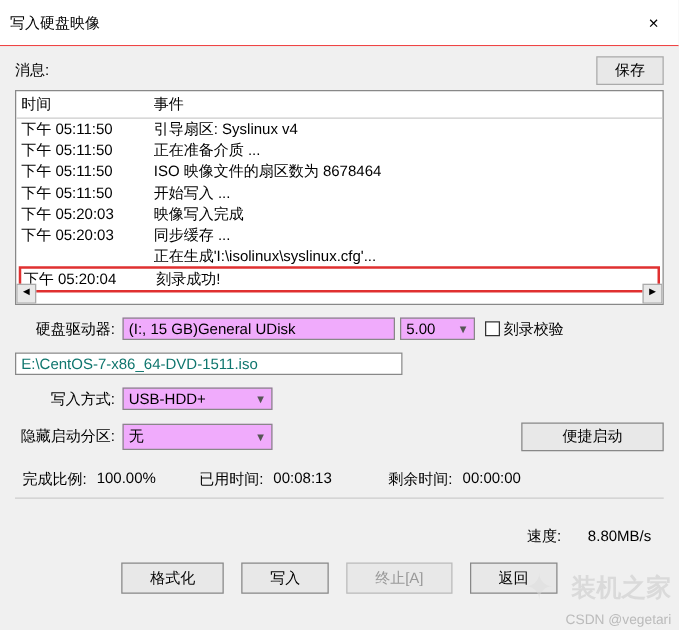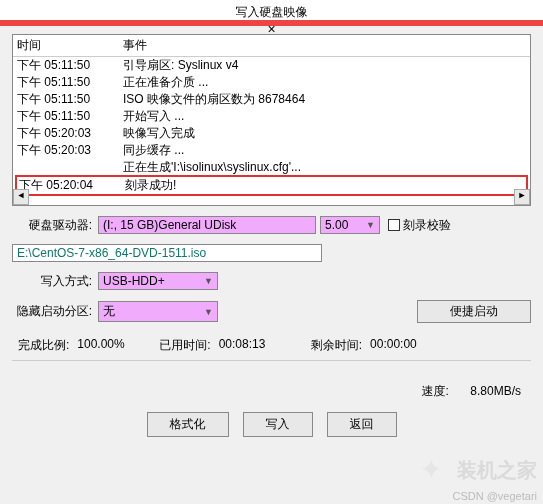--- a/index.html
+++ b/index.html
@@ -1,17 +1,17 @@
 <!DOCTYPE html>
 <html><head>
 <meta charset="utf-8">
 <style>
 * { box-sizing: border-box; margin: 0; padding: 0; }
 body { font-family: "Microsoft YaHei", SimSun, sans-serif; font-size: 12px; background: #f0f0f0; width: 543px; height: 504px; overflow: hidden; position: relative; }
-.titlebar { display: flex; justify-content: space-between; align-items: center; background: #fff; border-bottom: 6px solid #ef4444; padding: 4px 8px; height: 26px; flex-direction: column; }
+.titlebar { display: flex; justify-content: space-between; align-items: center; background: #fff; border-bottom: 1px solid #ef4444; padding: 4px 8px; height: 37px; }
 .titlebar .close { font-size: 14px; padding: 0 8px; cursor: default; }
 .content { padding: 8px 12px; background: #f0f0f0; }
 .msg-row { display: flex; align-items: center; margin-bottom: 4px; }
 .msg-label { flex: 1; }
 .save-btn { padding: 2px 14px; background: #e8e8e8; border: 1px solid #aaa; font-size: 12px; }
 .log-box { background: #fff; border: 1px solid #888; height: 172px; overflow: auto; position: relative; }
 .log-head { display: flex; border-bottom: 1px solid #ccc; padding: 2px 4px; font-size: 12px; }
 .col-time { width: 106px; }
 .col-event { flex: 1; }
 .log-body { padding: 0 4px; }
@@ -40,20 +40,24 @@
 </style>
 </head>
 <body>
 
 <div class="titlebar">
   <span>写入硬盘映像</span>
   <span class="close">×</span>
 </div>
 
 <div class="content">
+  <div class="msg-row">
+    <span class="msg-label">消息:</span>
+    <button class="save-btn">保存</button>
+  </div>
 
   <div class="log-box">
     <div class="log-head">
       <div class="col-time">时间</div>
       <div class="col-event">事件</div>
     </div>
     <div class="log-body" id="log-body">
         <div class="log-row">
           <div class="col-time">下午 05:11:50</div>
           <div class="col-event">引导扇区: Syslinux v4</div>
@@ -140,19 +144,20 @@
   <div class="sep"></div>
 
   <div class="speed-row">
     <span>速度:</span>
     <span style="margin-left:18px">8.80MB/s</span>
   </div>
 
   <div class="bottom-btns">
     <button class="btn">格式化</button>
     <button class="btn">写入</button>
+    <button class="btn disabled">终止[A]</button>
     <button class="btn">返回</button>
   </div>
 </div>
 
 <div class="wm-star">✦</div>
 <div class="watermark">装机之家</div>
 <div class="csdn">CSDN @vegetari</div>
 
 </body></html>

